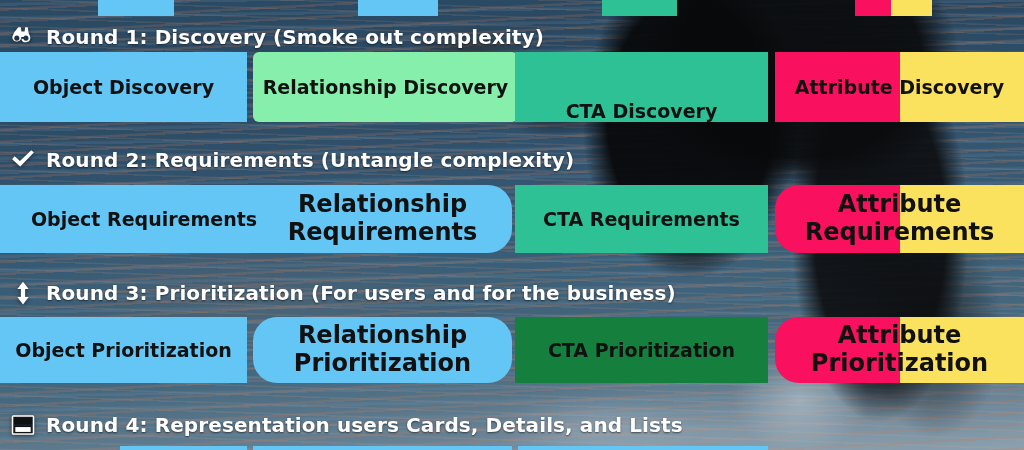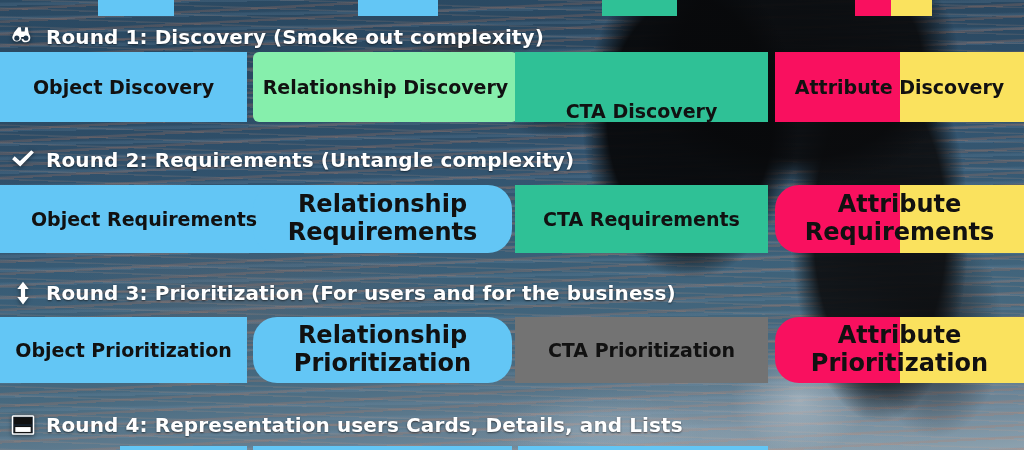--- a/index.html
+++ b/index.html
@@ -197,21 +197,21 @@
           <span class="round-title">Round 3: Prioritization (For users and for the business)</span>
         </div>
         <div class="band" style="top: 317px; height: 66px;">
           <div class="cell" style="left: 0px; width: 247px; background: rgb(99, 198, 245);">
             <span class="cell-label">Object Prioritization</span>
           </div>
           <div class="cell two-line" style="left: 253px; width: 259px; background: rgb(99, 198, 245);">
             <span class="cell-label">Relationship
 Prioritization</span>
           </div>
-          <div class="cell" style="left: 515px; width: 253px; background: #737373;">
+          <div class="cell" style="left: 515px; width: 253px; background: #15803d;">
             <span class="cell-label">CTA Prioritization</span>
           </div>
           <div class="cell two-line" style="left: 775px; width: 249px; background: rgb(249, 16, 95);">
             <div class="cell-split" style="left: 125px; width: 124px; background: rgb(250, 226, 94);"></div>
             <span class="cell-label">Attribute
 Prioritization</span>
           </div>
         </div>
         <div class="round-header" style="top: 410px;">
           <span class="round-icon">

